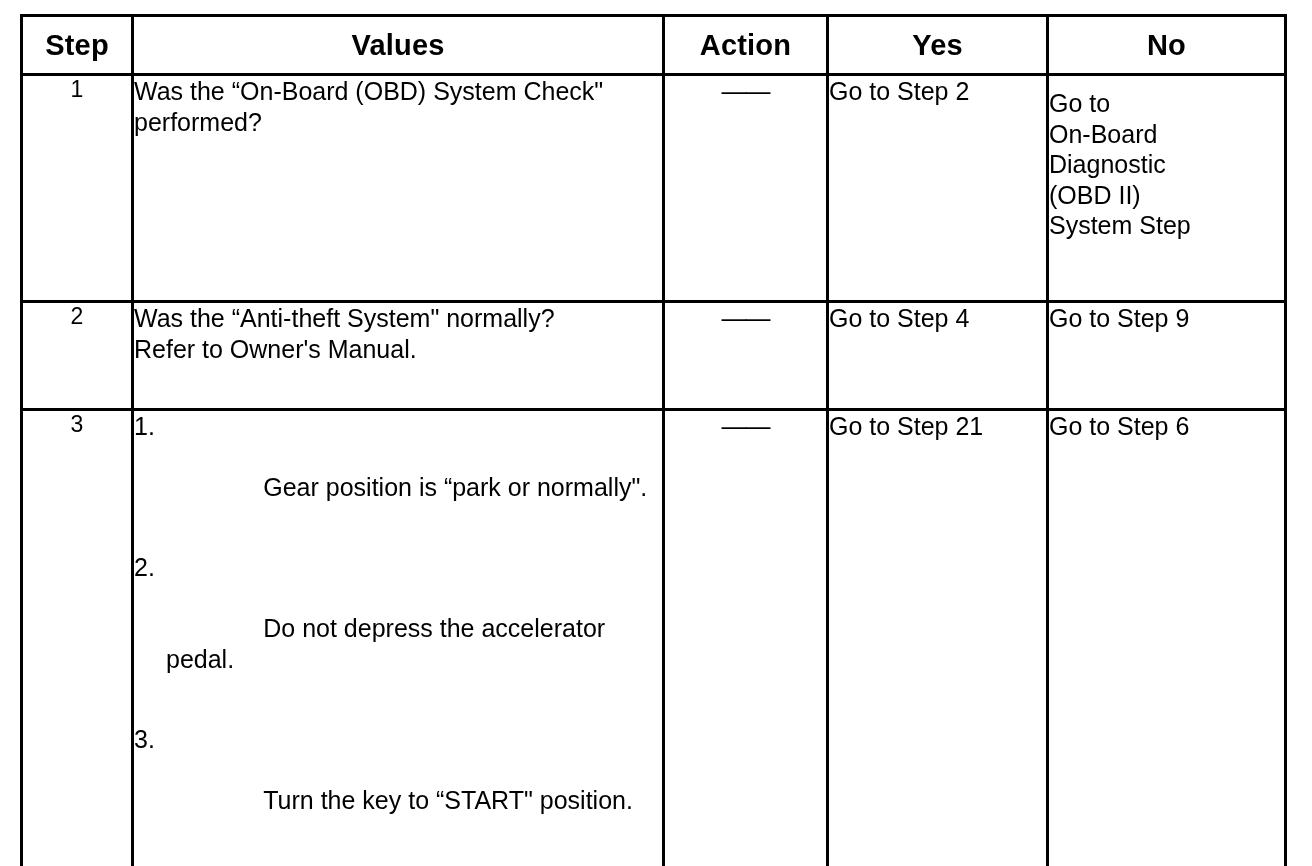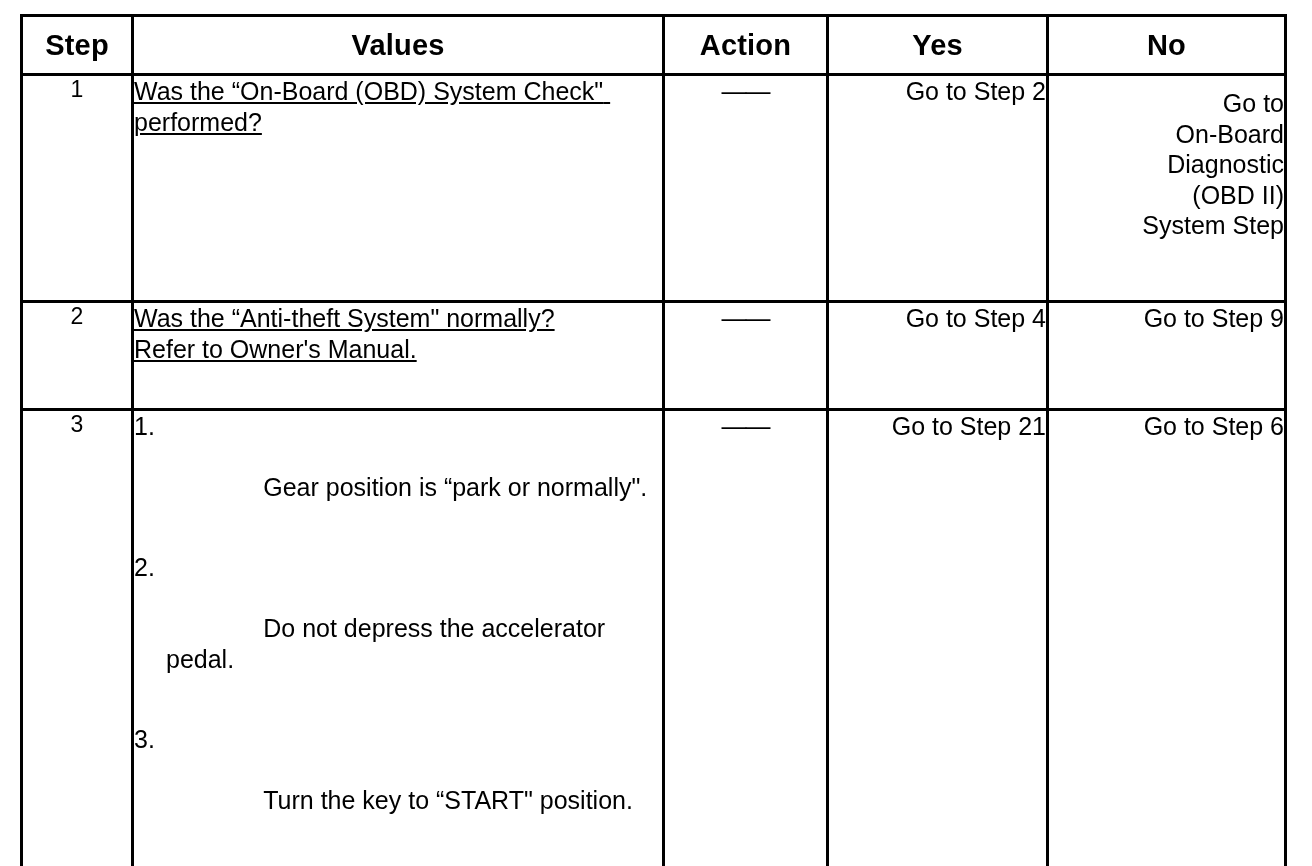--- a/index.html
+++ b/index.html
@@ -75,21 +75,21 @@
   }
 
   .cell-values {
     text-align: center;
     vertical-align: middle;
     font-size: 25px;
     line-height: 1.2;
   }
 
   .cell-answer {
-    text-align: right;
+    text-align: left;
     vertical-align: bottom;
     font-size: 25px;
     line-height: 1.22;
     padding-bottom: 10px;
     margin-top: 18px;
   }
 
   .cell-answer.multiline {
     vertical-align: top;
     padding-top: 12px;
@@ -98,21 +98,20 @@
 
   
   .row-1 > td { height: 202px; }
   .row-2 > td { height: 105px; }
   .row-3 > td { height: 280px; }
 
   
   .act-line {
     margin: 0 0 6px 0;
     white-space: pre-wrap;
-    text-decoration: underline;
   }
   .act-line:last-child { margin-bottom: 0; }
 
   
   .act-list {
     margin: 0;
     padding: 0;
     list-style: none;
   }
   .act-list li {

